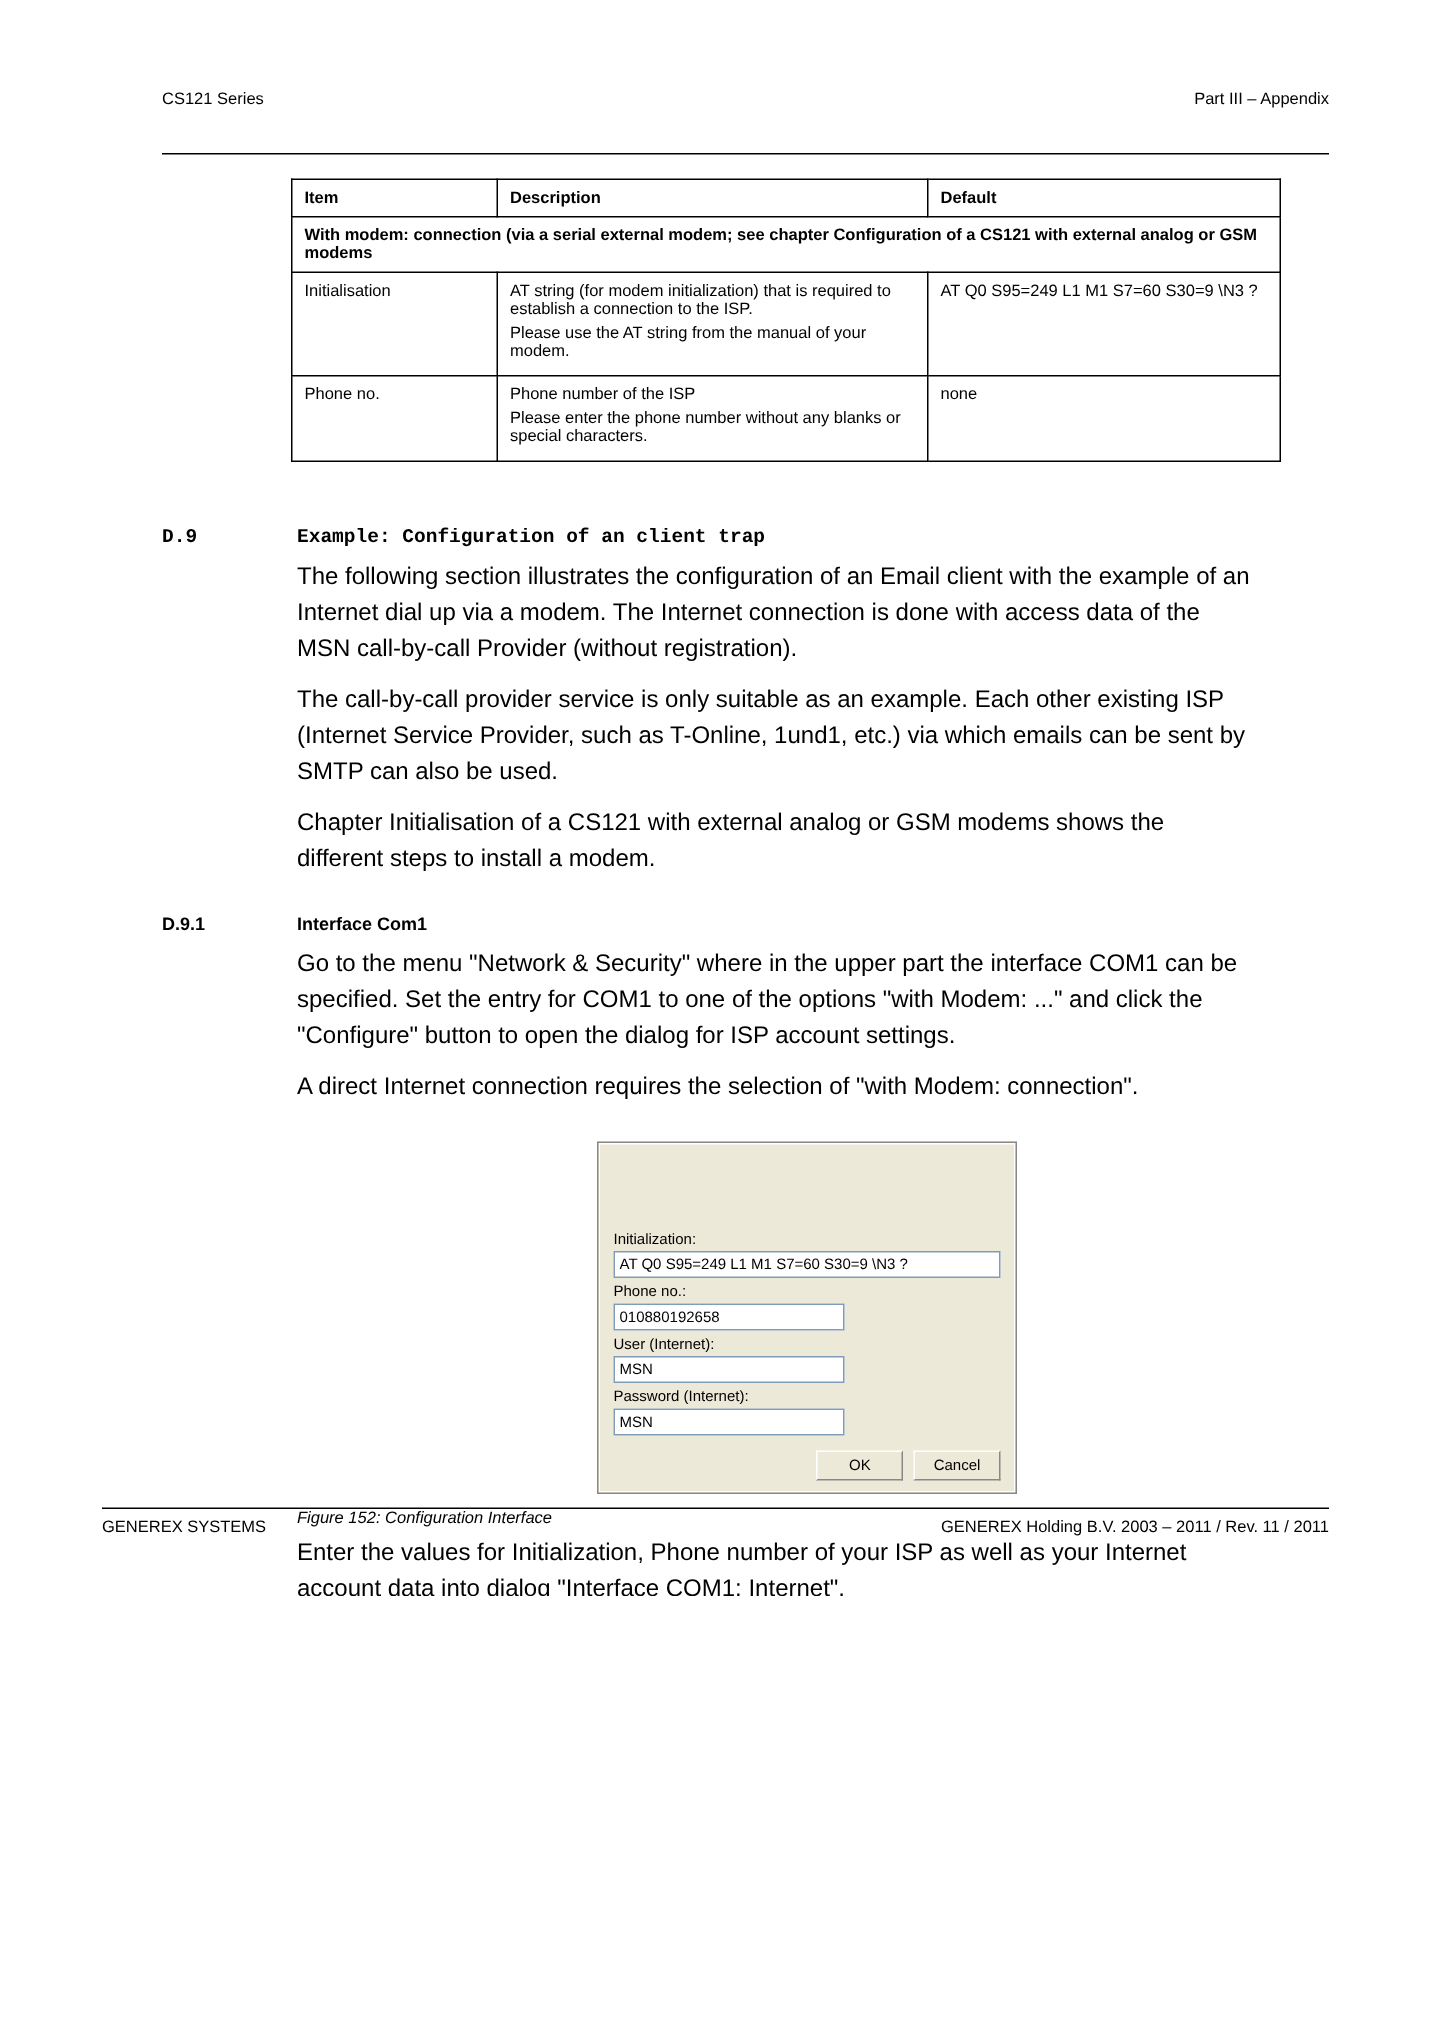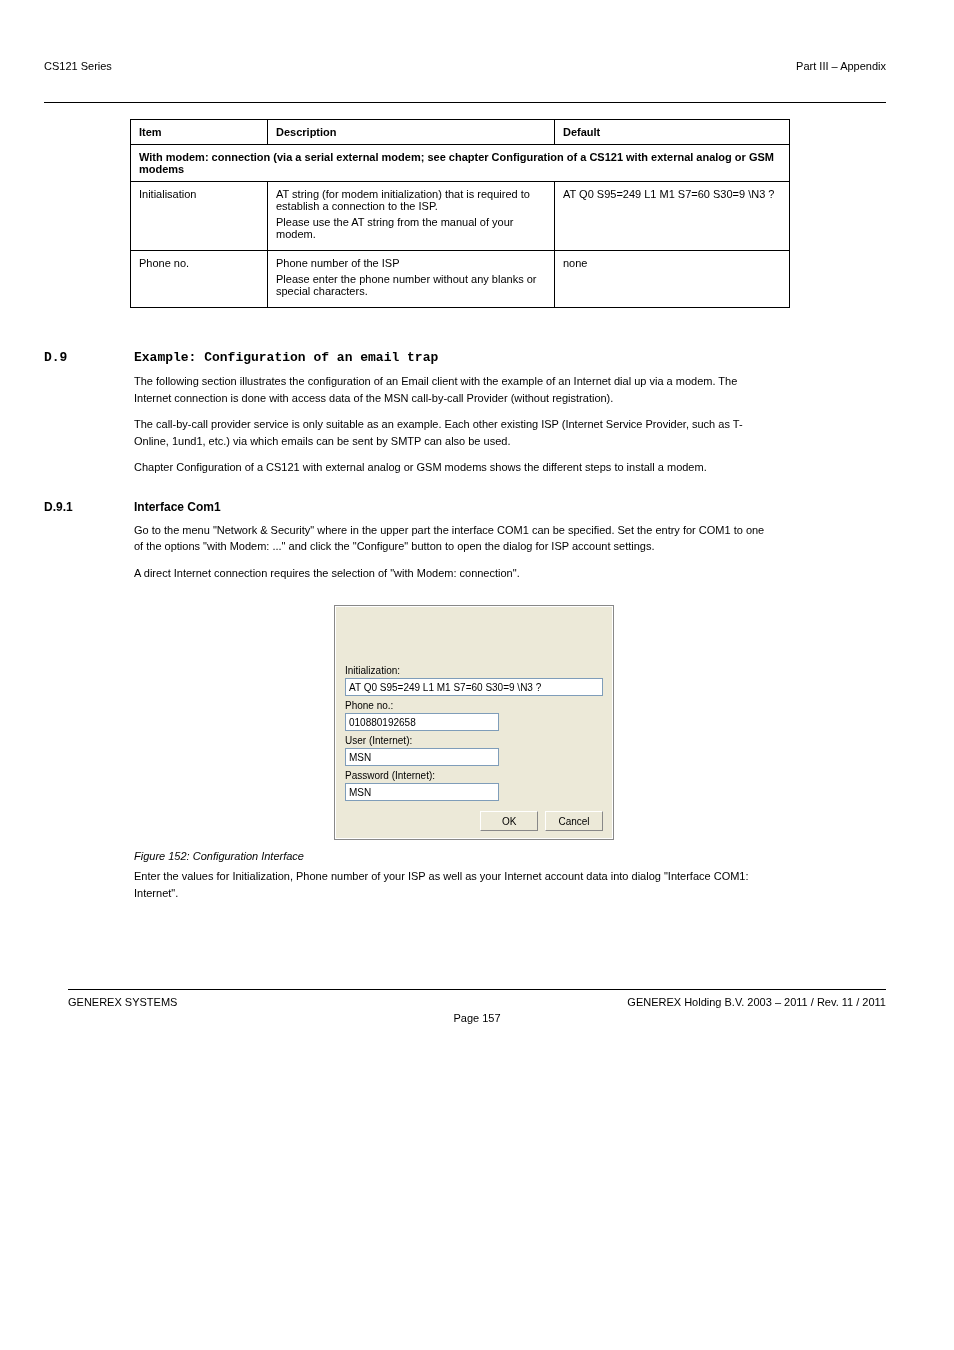--- a/index.html
+++ b/index.html
@@ -7,21 +7,21 @@
   padding: 0;
   background: #fff;
   font-family: Arial, Helvetica, sans-serif;
   color: #000;
 }
 .page {
   width: 954px;
   height: 1064px;
   position: relative;
   box-sizing: border-box;
-  padding: 60px 68px 40px 44px;
+  padding: 60px 68px 40px 108px;
 }
 .header-rule {
   border: none;
   border-top: 1px solid #000;
   margin: 30px 0 16px 0;
 }
 .footer-rule {
   border: none;
   border-top: 1px solid #000;
   margin-top: 0;
@@ -68,21 +68,21 @@
   font-weight: bold;
   font-size: 13px;
   flex-shrink: 0;
 }
 .sec-title {
   font-weight: bold;
   font-size: 13px;
 }
 .body-text {
   margin-left: 90px;
-  font-size: 11px;
+  font-size: 16px;
   line-height: 1.5;
   margin-top: 8px;
   width: 640px;
 }
 .body-text p {
   margin: 0 0 10px 0;
 }
 .sub-row {
   display: flex;
   margin-top: 6px;
@@ -223,26 +223,26 @@
         <p>Please enter the phone number without any blanks or special characters.</p>
       </td>
       <td>none</td>
     </tr>
   </tbody>
     </table>
 
   <div class="section-block">
     <div class="section-row">
       <div class="sec-num">D.9</div>
-      <div class="sec-title">Example: Configuration of an email trap</div>
+      <div class="sec-title">Example: Configuration of an client trap</div>
     </div>
     <div class="body-text">
       <p>The following section illustrates the configuration of an Email client with the example of an Internet dial up via a modem. The Internet connection is done with access data of the MSN call-by-call Provider (without registration).</p>
       <p>The call-by-call provider service is only suitable as an example. Each other existing ISP (Internet Service Provider, such as T-Online, 1und1, etc.) via which emails can be sent by SMTP can also be used.</p>
-      <p>Chapter Configuration of a CS121 with external analog or GSM modems shows the different steps to install a modem.</p>
+      <p>Chapter Initialisation of a CS121 with external analog or GSM modems shows the different steps to install a modem.</p>
     </div>
   </div>
 
   <div class="section-block">
     <div class="sub-row">
       <div class="sub-num">D.9.1</div>
       <div class="sub-title">Interface Com1</div>
     </div>
     <div class="body-text">
       <p>Go to the menu "Network &amp; Security" where in the upper part the interface COM1 can be specified. Set the entry for COM1 to one of the options "with Modem: ..." and click the "Configure" button to open the dialog for ISP account settings.</p>
@@ -273,17 +273,14 @@
   <div class="body-text" style="margin-top:6px;">
     <p>Enter the values for Initialization, Phone number of your ISP as well as your Internet account data into dialog "Interface COM1: Internet".</p>
   </div>
 
   <div class="footer">
     <hr class="footer-rule">
     <div class="footer-row">
       <span>GENEREX SYSTEMS</span>
       <span>GENEREX Holding B.V. 2003 – 2011 / Rev. 11 / 2011</span>
     </div>
-    <div class="footer-row" style="justify-content:center; margin-top:4px;">
-      <span>Page 157</span>
-    </div>
   </div>
 </div>
 
 </body></html>

